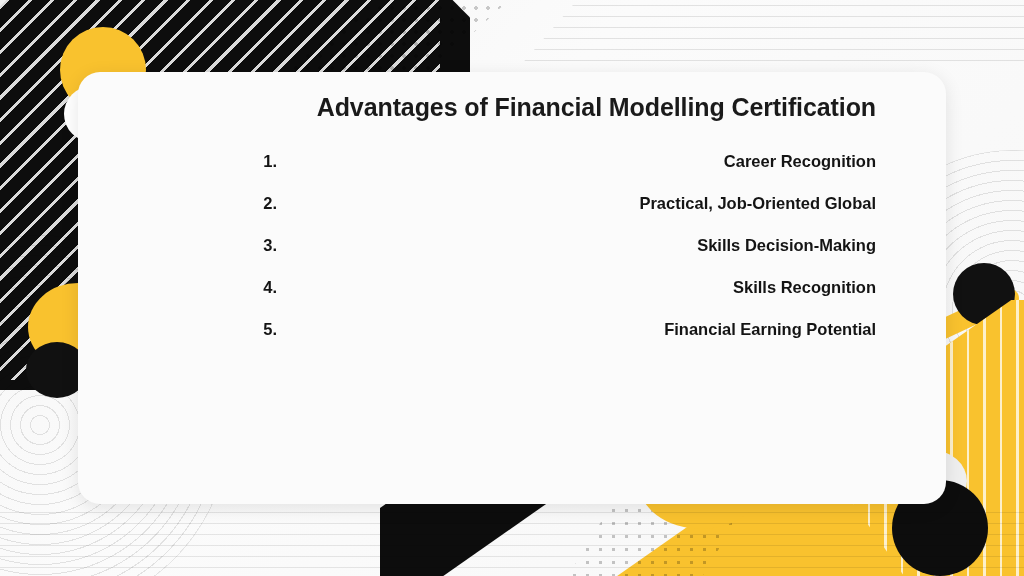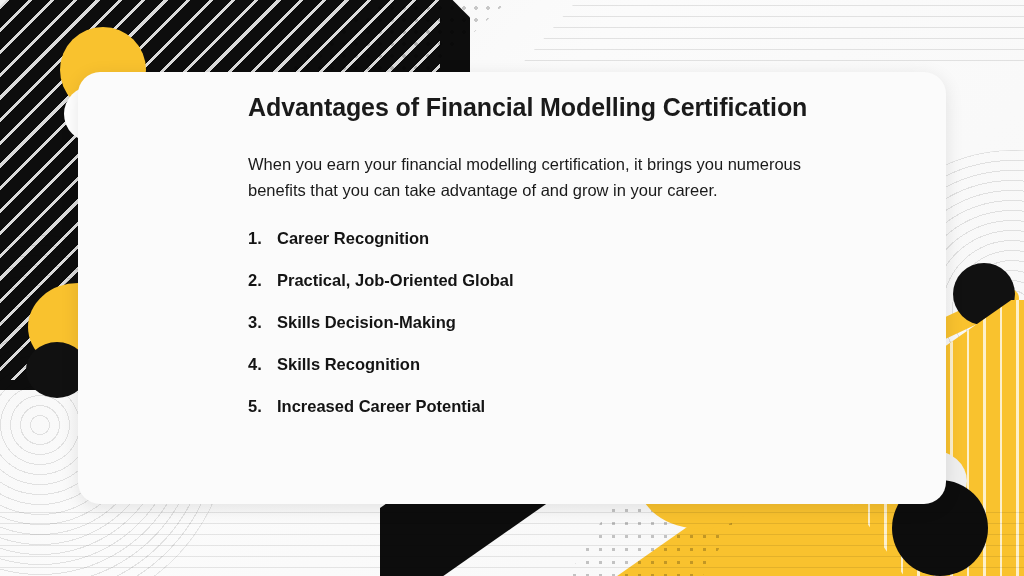--- a/index.html
+++ b/index.html
@@ -339,46 +339,45 @@
       <div class="deco br-black-band"></div>
       <div class="deco dots-bottom"></div>
       <div class="deco c-b-yellow"></div>
       <div class="deco c-br-white"></div>
       <div class="deco c-br-black"></div>
     </div>
 
     <div class="deco lines-bottom"></div>
   </div>
 
-  <div class="card" style="background: rgb(251, 251, 251);">
+  <div class="card" style="background: rgb(251, 251, 251); text-align: right;">
     <div class="card-inner">
 
       <h1 class="slide-title">Advantages of Financial Modelling Certification</h1>
 
-      <p class="slide-body">When you earn your financial modelling certification, it brings you numerous benefits that you can take advantage of and grow in your career.</p>
 
       <ol class="benefit-list">
         <li class="benefit-item">
           <span class="benefit-num">1.</span>
           <span class="benefit-text">Career Recognition</span>
         </li>
         <li class="benefit-item">
           <span class="benefit-num">2.</span>
           <span class="benefit-text">Practical, Job-Oriented Global</span>
         </li>
         <li class="benefit-item">
           <span class="benefit-num">3.</span>
           <span class="benefit-text">Skills Decision-Making</span>
         </li>
         <li class="benefit-item">
           <span class="benefit-num">4.</span>
           <span class="benefit-text">Skills Recognition</span>
         </li>
         <li class="benefit-item">
           <span class="benefit-num">5.</span>
-          <span class="benefit-text">Increased Career Potential</span>
+          <span class="benefit-text">Financial Earning Potential</span>
         </li>
       </ol>
 
     </div>
   </div>
 
 </div>
 
 </body></html>

